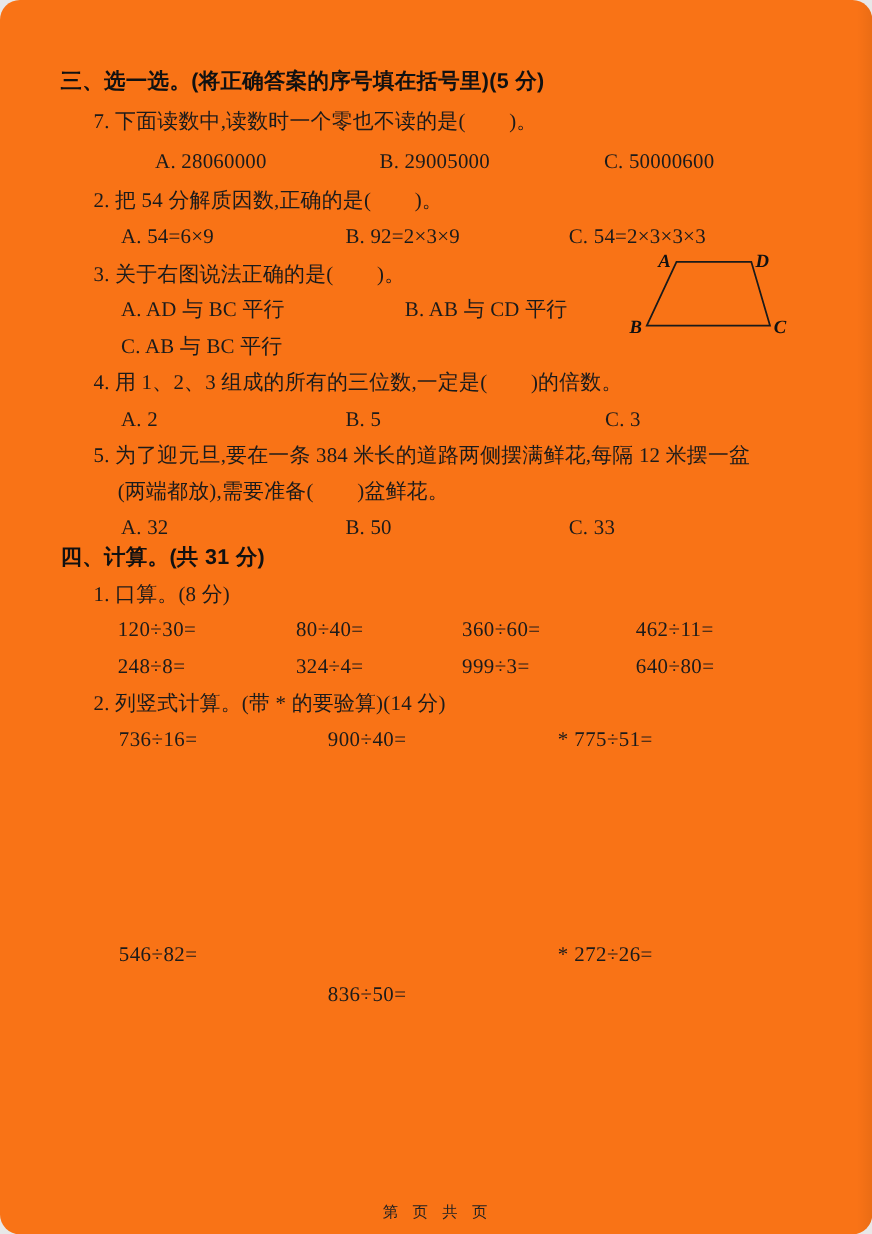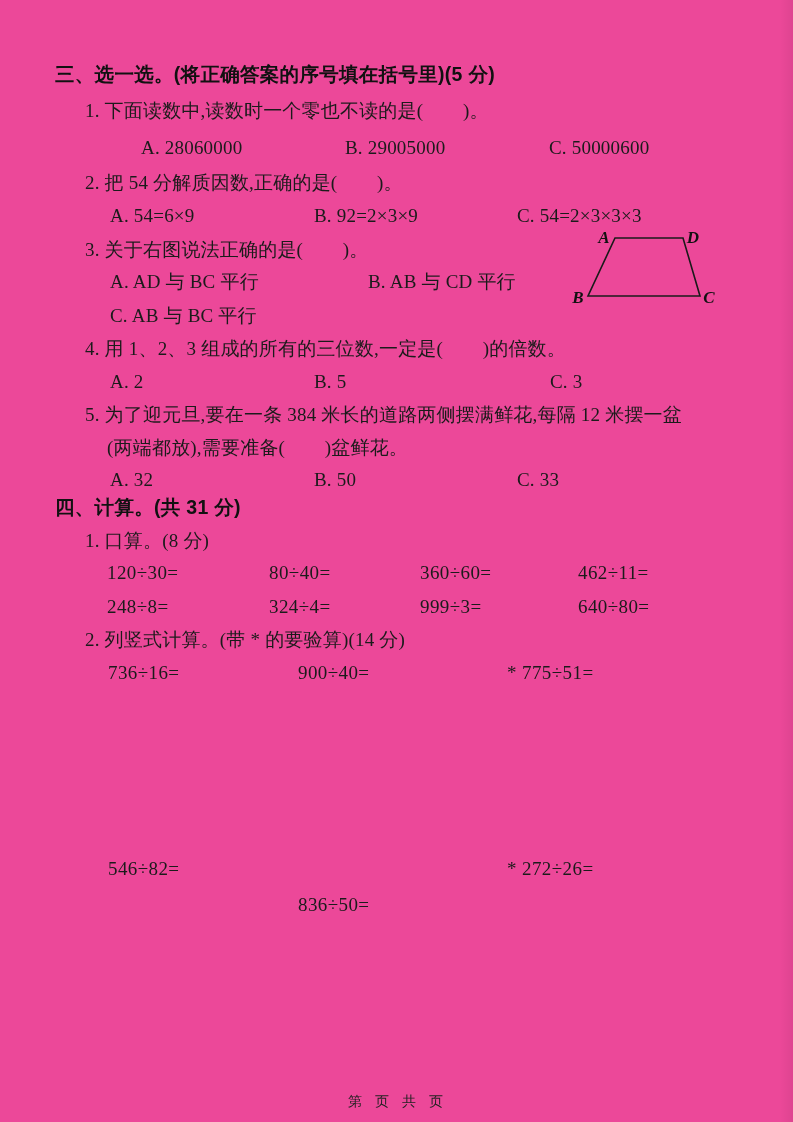--- a/index.html
+++ b/index.html
@@ -1,24 +1,25 @@
 <!DOCTYPE html>
 <html><head>
 <meta charset="utf-8">
 <style>
   html,body{margin:0;padding:0;background:#e8e8e8;}
   .page{
     position:relative;
     width:793px;height:1122px;
     margin:0 auto;
-    background:#ec4899;
+    background:#f97316;
     font-family:"Liberation Serif","DejaVu Serif",serif;
     font-size:19px;
     color:#1b1b1b;
     overflow:hidden;
+    border-radius:18px;
   }
   
   .page::after{
     content:"";position:absolute;top:0;right:0;width:14px;height:100%;
     background:linear-gradient(to right,rgba(0,0,0,0),rgba(0,0,0,0.06));
     pointer-events:none;
   }
   .abs{position:absolute;white-space:pre;line-height:1.25;}
   .t{white-space:pre;}
   .heading{
@@ -40,21 +41,21 @@
   .vlabel{font-family:"Liberation Serif","DejaVu Serif",serif;font-style:italic;font-size:17px;font-weight:bold;fill:#111;}
 </style>
 </head>
 <body>
 
 <div class="page">
 
   <section>
     <div class="abs heading" style="top:62px;left:55px;">三、选一选。(将正确答案的序号填在括号里)(5 分)</div>
 
-    <div class="abs qline" style="top:99px;left:85px;">1. 下面读数中,读数时一个零也不读的是(        )。</div>
+    <div class="abs qline" style="top:99px;left:85px;">7. 下面读数中,读数时一个零也不读的是(        )。</div>
     <div class="abs" style="top:136px;left:0;width:100%;height:26px;margin-left:31px;">
       <span class="abs opt" style="left:110px;top:0;">A. 28060000</span>
       <span class="abs opt" style="left:314px;top:0;">B. 29005000</span>
       <span class="abs opt" style="left:518px;top:0;">C. 50000600</span>
     </div>
 
     <div class="abs qline" style="top:171px;left:85px;">2. 把 54 分解质因数,正确的是(        )。</div>
     <div class="abs" style="top:204px;left:0;width:100%;height:26px;">
       <span class="abs opt" style="left:110px;top:0;">A. 54=6×9</span>
       <span class="abs opt" style="left:314px;top:0;">B. 92=2×3×9</span>

